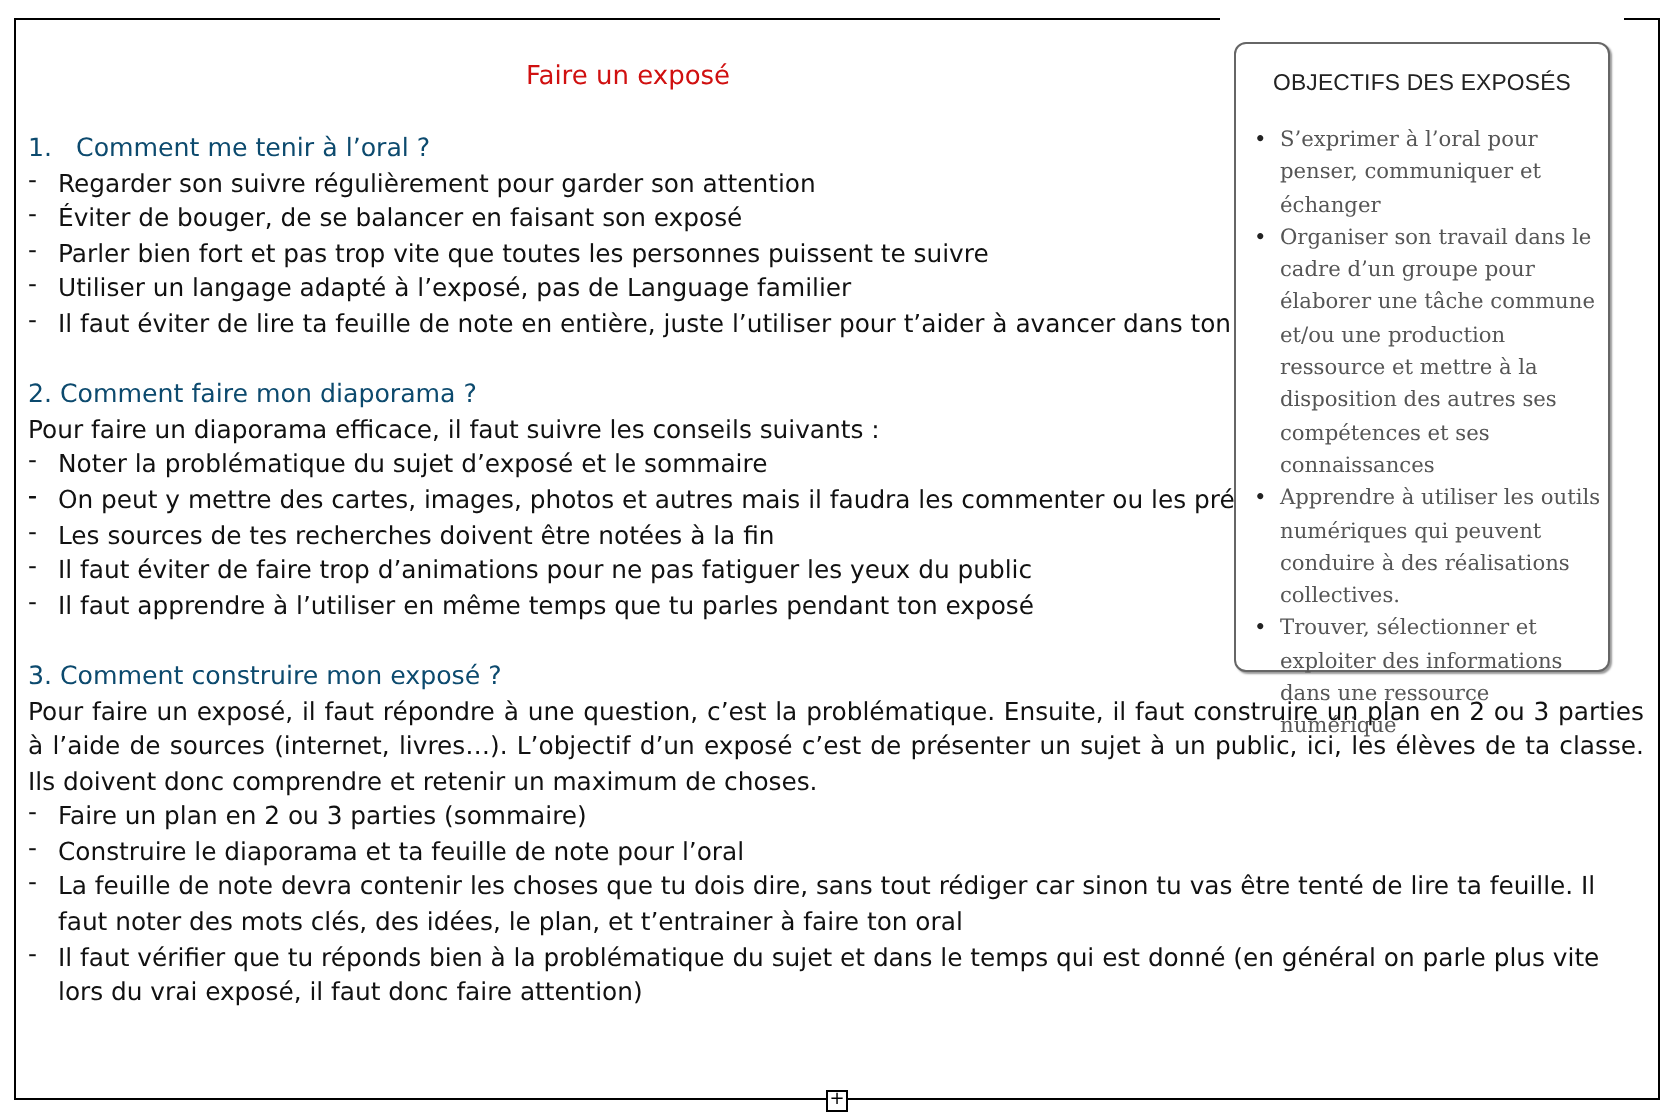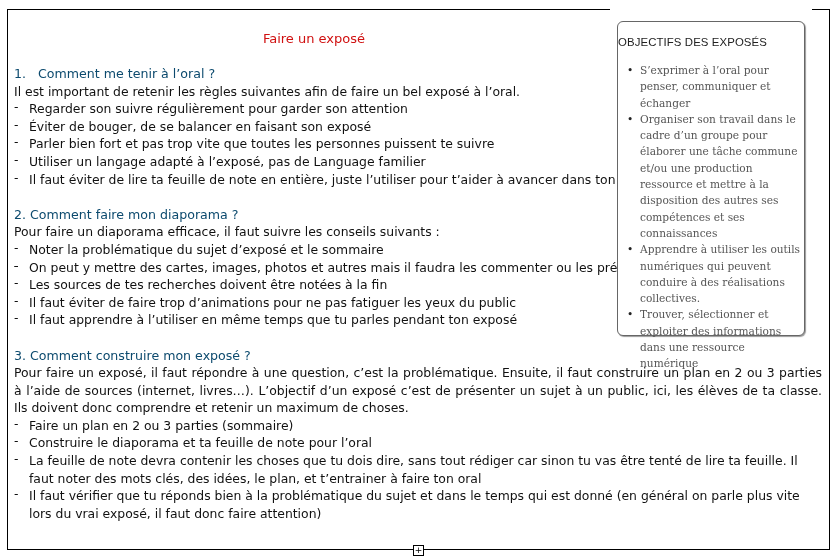--- a/index.html
+++ b/index.html
@@ -15,40 +15,39 @@
   .title { position: absolute; left: 0; width: 600px; top: 2px; text-align: center; color: #d01010; font-size: 13px; }
   .h { color: #0c4a6e; font-size: 12.6px; }
   .p { white-space: nowrap; }
   .li { position: relative; padding-left: 15px; white-space: nowrap; }
   .li .dash { position: absolute; left: 0; top: -2px; }
   .wrap { white-space: normal; }
   .just { text-align: justify; white-space: normal; }
   .box { position: absolute; left: 617px; top: 21px; width: 186px; height: 313px;
          border: 1.5px solid #666; border-radius: 6px; background: #fff;
          box-shadow: 1px 1px 1px #999; }
-  .box-title { text-align: left; font-family: "Liberation Sans", sans-serif; font-size: 11.4px;
+  .box-title { text-align: center; font-family: "Liberation Sans", sans-serif; font-size: 11.4px;
                color: #222; margin-top: 14px; letter-spacing: 0.1px; }
   .box ul { margin: 14px 0 0 0; padding-left: 22px; list-style: none;
             font-family: "DejaVu Serif", serif; font-size: 10.6px; line-height: 16.3px; color: #555; }
   .box li { position: relative; }
   .box li .bullet { position: absolute; left: -13px; top: 0; color: #222; }
 </style>
 </head>
 <body>
 
 <div class="frame"></div>
 <div class="frame-top-a"></div>
 <div class="frame-top-b"></div>
 
 <div class="main">
   <div class="title">Faire un exposé</div>
   <div style="height:37px"></div>
 
   <div class="h" style="white-space:pre">1.   Comment me tenir à l’oral ?</div>
-  <div class="p">Il est important de retenir les règles suivantes afin de faire un bel exposé à l’oral.</div>
   <div class="li"><span class="dash">-</span><span>Regarder son suivre régulièrement pour garder son attention</span></div>
   <div class="li"><span class="dash">-</span><span>Éviter de bouger, de se balancer en faisant son exposé</span></div>
   <div class="li"><span class="dash">-</span><span>Parler bien fort et pas trop vite que toutes les personnes puissent te suivre</span></div>
   <div class="li"><span class="dash">-</span><span>Utiliser un langage adapté à l’exposé, pas de Language familier</span></div>
   <div class="li"><span class="dash">-</span><span>Il faut éviter de lire ta feuille de note en entière, juste l’utiliser pour t’aider à avancer dans ton exposé</span></div>
   <div style="height:17.6px"></div>
 
   <div class="h">2. Comment faire mon diaporama ?</div>
   <div class="p">Pour faire un diaporama efficace, il faut suivre les conseils suivants :</div>
   <div class="li"><span class="dash">-</span><span>Noter la problématique du sujet d’exposé et le sommaire</span></div>

